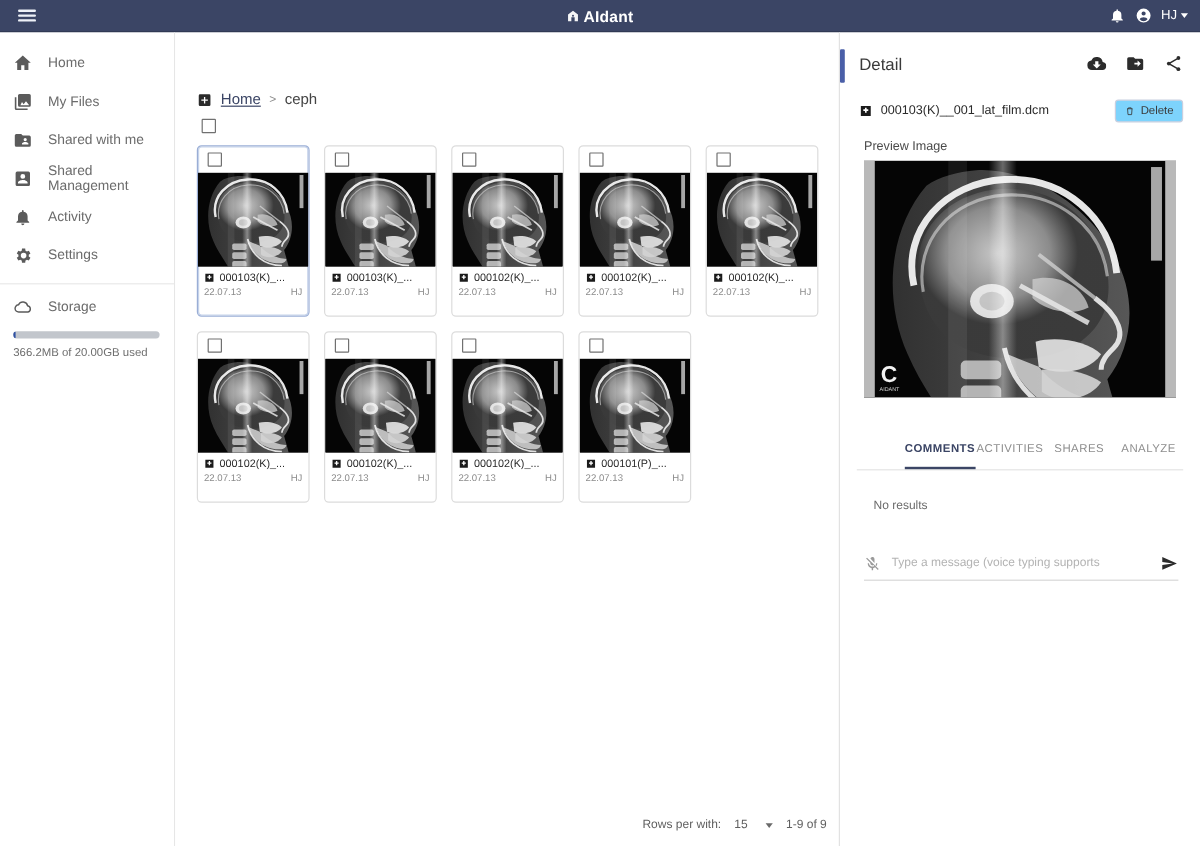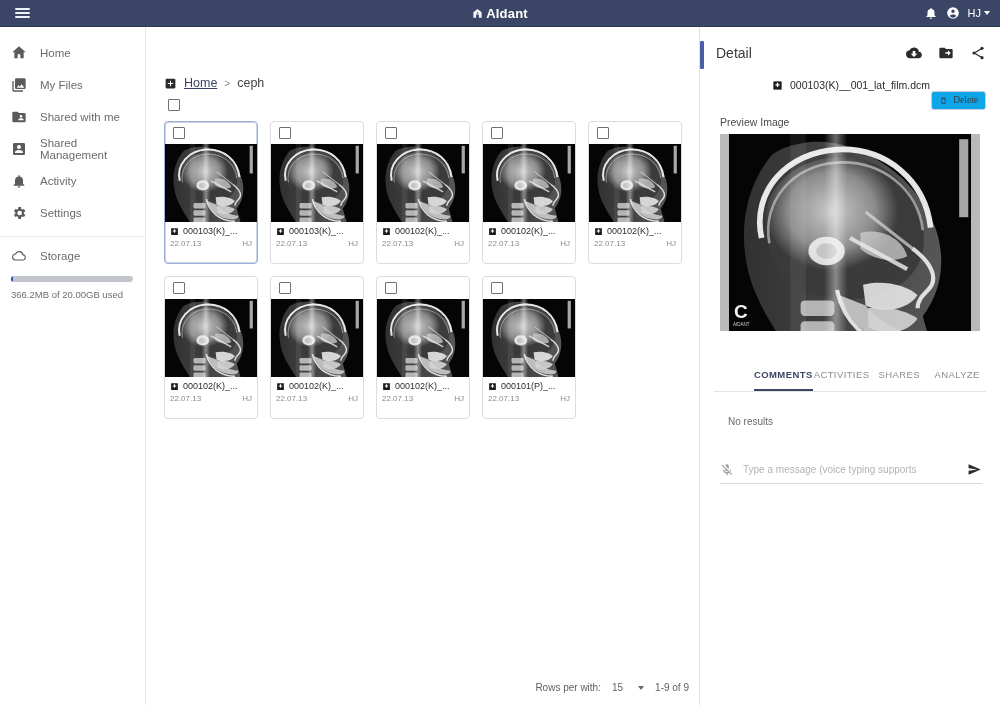--- a/index.html
+++ b/index.html
@@ -116,27 +116,27 @@
     background: #fff; border-left: 1px solid #e2e2e2;
   }
   .detail-accent { position:absolute; left: 0; top: 14px; width: 4px; height: 28px; background: #4a5fa8; border-radius: 1px; }
   .detail-head {
     display: flex; align-items: center; height: 52px; padding: 0 14px 0 16px;
   }
   .detail-title { font-size: 14px; color: #3a3a3a; }
   .detail-actions { margin-left: auto; display:flex; align-items:center; gap: 16px; }
   .act-ic { width: 16px; height: 16px; display:block; cursor:pointer; color:#2c2c2c; }
 
-  .file-row { display:flex; align-items:center; padding: 0 14px 0 16px; height: 26px; flex-direction: column; }
+  .file-row { display:flex; align-items:center; padding: 0 14px 0 16px; height: 26px; }
   .file-name { display:flex; align-items:center; gap: 7px; font-size: 10.5px; color: #2b2b2b; }
   .file-ic { width: 11px; height: 11px; display:block; }
   .delete-btn {
     margin-left: auto; display:flex; align-items:flex-start; gap: 5px;
-    border: 1px solid #c8cfe0; border-radius: 3px; background:#0ea5e9;
-    padding: 3px 7px; font-size: 9.5px; color: #3a3a3a; cursor: pointer; font-family: Liberation Serif, serif;
+    border: 1px solid #c8cfe0; border-radius: 3px; background:#7dd3fc;
+    padding: 3px 7px; font-size: 9.5px; color: #3a3a3a; cursor: pointer;
   }
   .trash-ic { width: 9px; height: 11px; display:block; }
 
   .preview-label { padding: 11px 16px 6px 20px; font-size: 10.5px; color: #4a4a4a; }
   .preview-box {
     margin-left: 20px; width: 260px; height: 197px;
     background: #000; position: relative; overflow: hidden;
   }
 
   .tabs {

